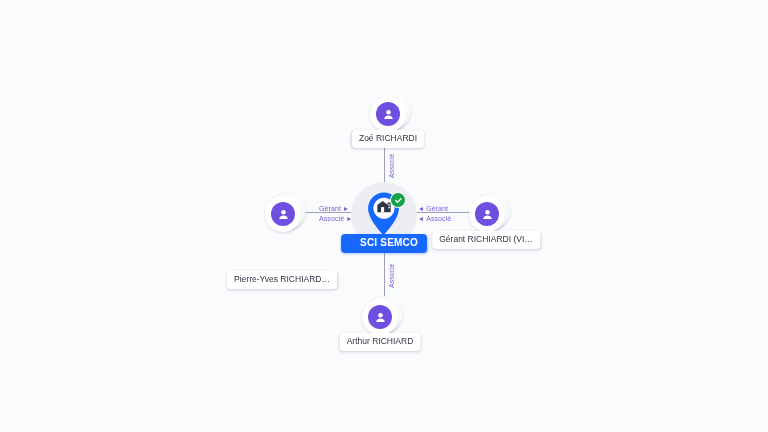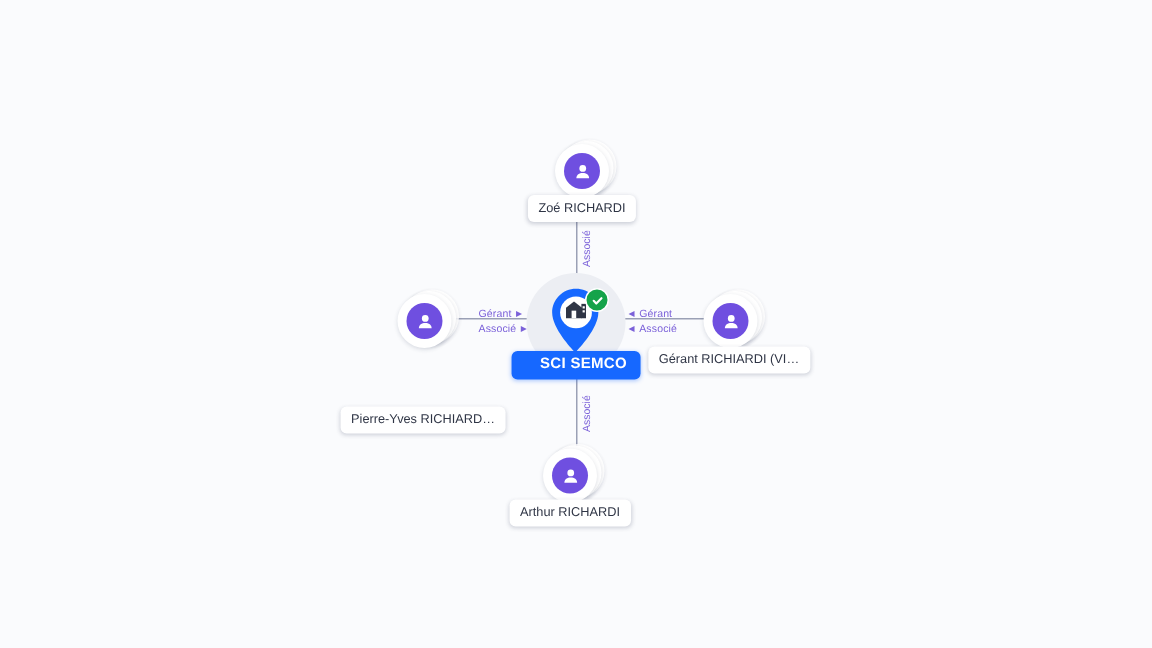--- a/index.html
+++ b/index.html
@@ -221,21 +221,21 @@
     <div class="stack s2"></div>
     <div class="stack s3"></div>
     <div class="stack"></div>
     <div class="avatar">
       <svg width="15" height="15" viewBox="0 0 24 24">
         <circle cx="12" cy="8.4" r="3.6" fill="#ffffff"></circle>
         <path d="M5.2 19c0-3.6 3.1-5.6 6.8-5.6s6.8 2 6.8 5.6z" fill="#ffffff"></path>
       </svg>
     </div>
   </div>
-  <div class="node-label" style="left:380px; top:333px;">Arthur RICHARDI</div>
+  <div class="node-label" style="left:380px; top:333px;">Arthur RICHIARD</div>
 
   <div class="company" style="left:384px; top:212px;">
     <div class="halo"></div>
     <div class="pin">
       <svg width="40" height="48" viewBox="0 0 40 48">
         <path d="M20 2.5c-8.8 0-15.9 7.1-15.9 15.9 0 10.6 13.2 24.3 14.5 25.7.4.4 1.4.4 1.8 0 1.3-1.4 14.5-15.1 14.5-25.7C35.9 9.6 28.8 2.5 20 2.5z" fill="#1668ff"></path>
         <circle cx="20" cy="18.3" r="10.6" fill="#ffffff"></circle>
       </svg>
     </div>
     <div style="position:absolute; left:-8px; top:-14px;">

